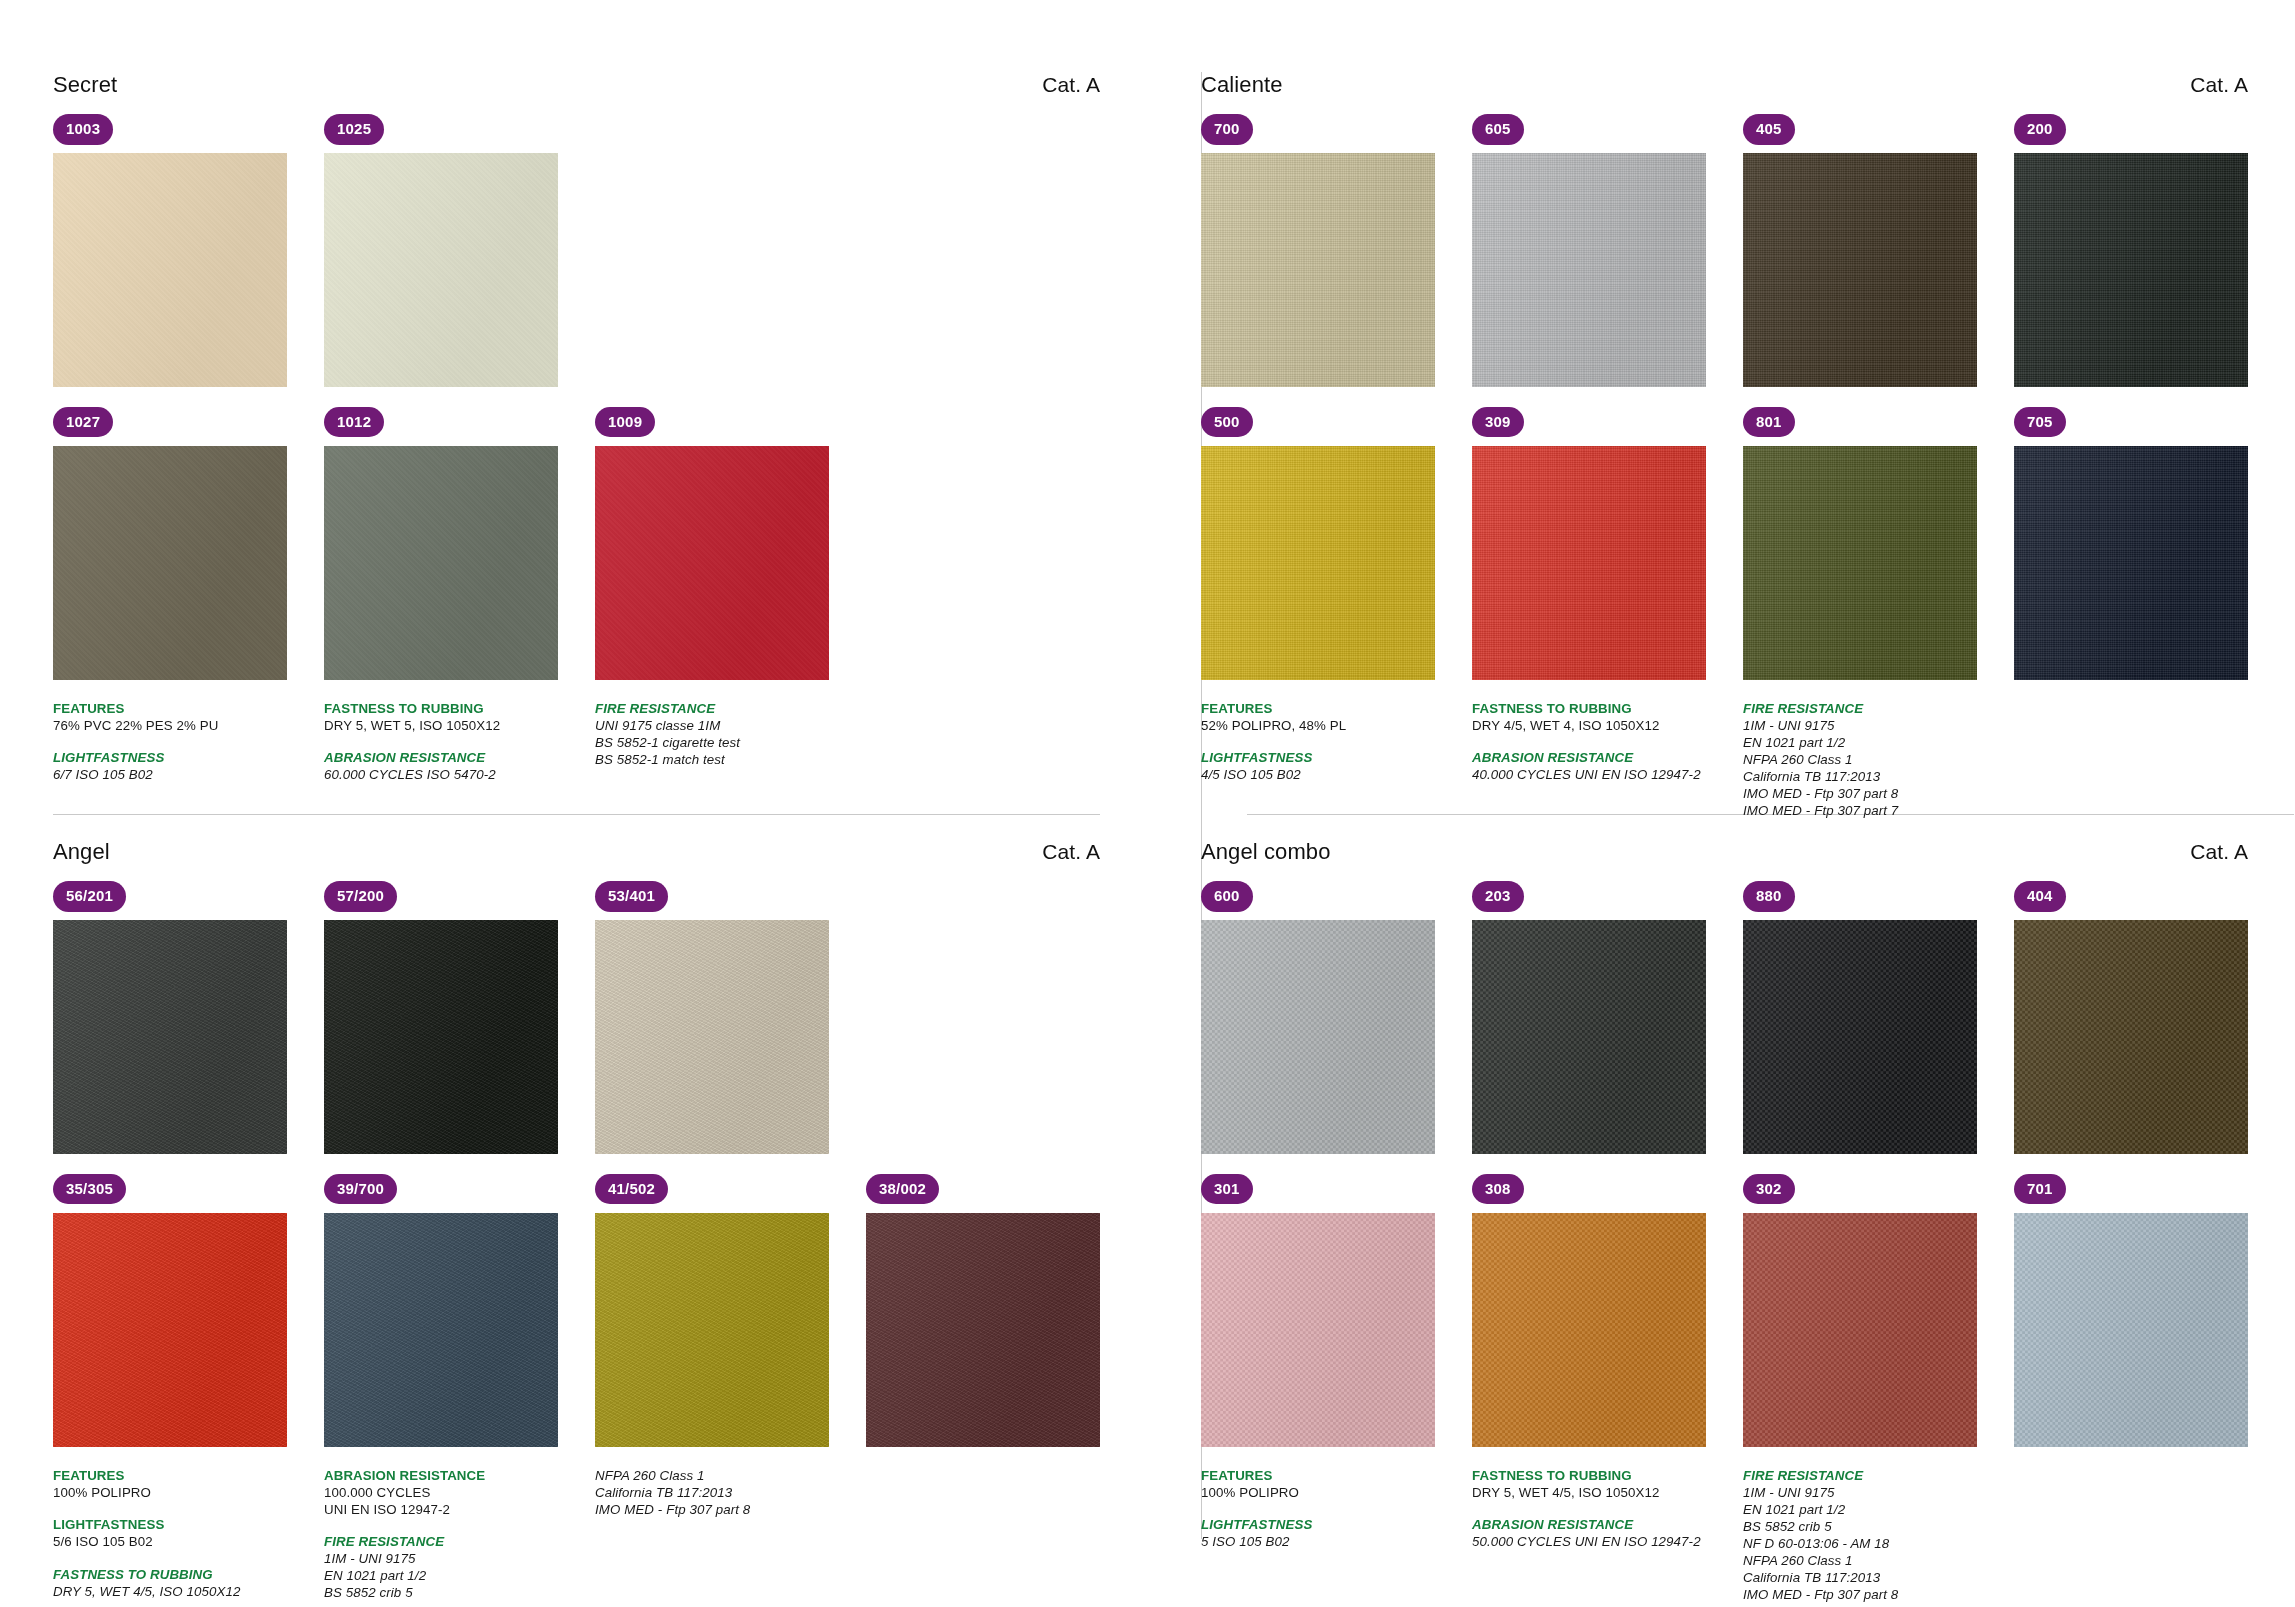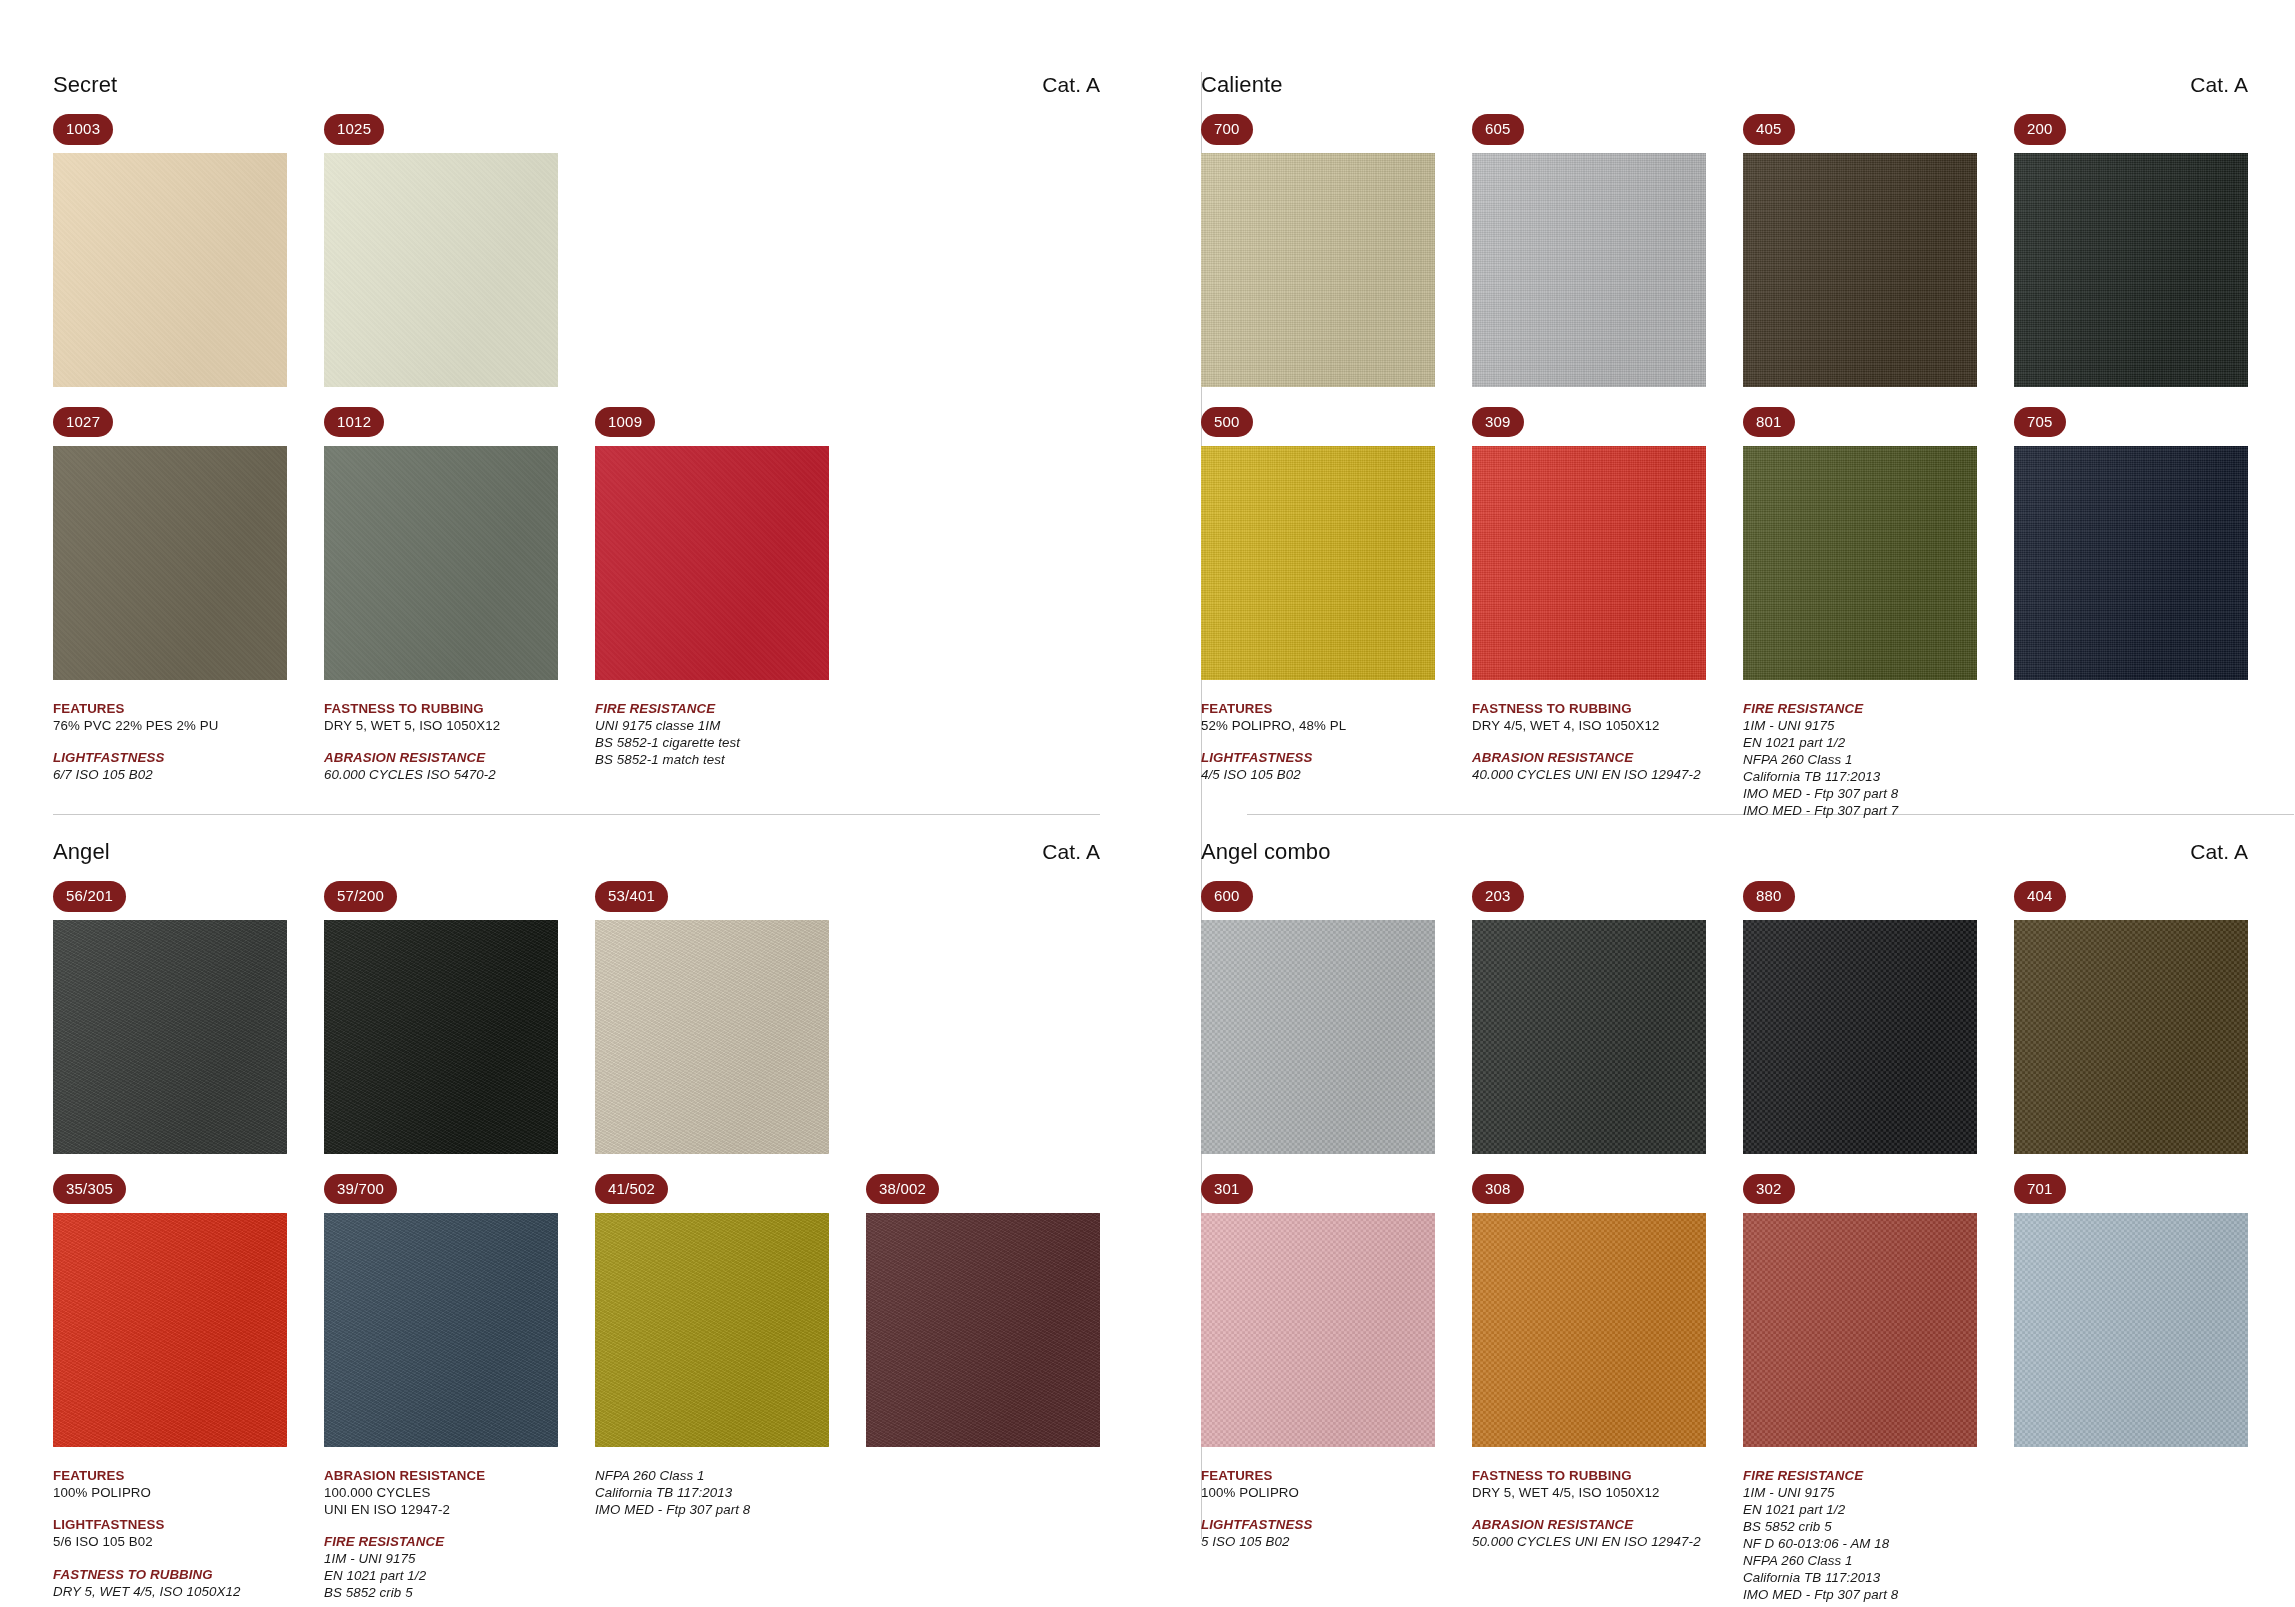--- a/index.html
+++ b/index.html
@@ -81,24 +81,24 @@
     display: grid;
     grid-template-columns: repeat(4, 234px);
     column-gap: 37px;
   }
   .swatch-row + .swatch-row { margin-top: 20px; }
 
   .swatch-cell { width: 234px; }
 
   .code-badge {
     display: inline-block;
-    background: #7f1d1d;
+    background: #701a75;
     color: #ffffff;
     font-size: 15px;
-    font-weight: 400;
+    font-weight: 700;
     letter-spacing: 0.2px;
     line-height: 1;
     padding: 7.3px 13px 8.3px 13px;
     border-radius: 917px;
     margin-bottom: 8.3px;
     white-space: nowrap;
   }
 
   .swatch {
     width: 234px;
@@ -144,21 +144,21 @@
     column-gap: 0;
     margin-top: 20px;
   }
   .spec-col { }
   .spec-group { margin-bottom: 15.6px; }
   .spec-group:last-child { margin-bottom: 0; font-style: italic; }
   .spec-h {
     font-size: 13.3px;
     font-weight: 700;
     letter-spacing: 0.1px;
-    color: #7f1d1d;
+    color: #15803d;
     line-height: 17px;
     white-space: nowrap;
   }
   .spec-l {
     font-size: 13.3px;
     font-weight: 400;
     letter-spacing: 0.1px;
     color: #1a1a1a;
     line-height: 17px;
     white-space: nowrap;

